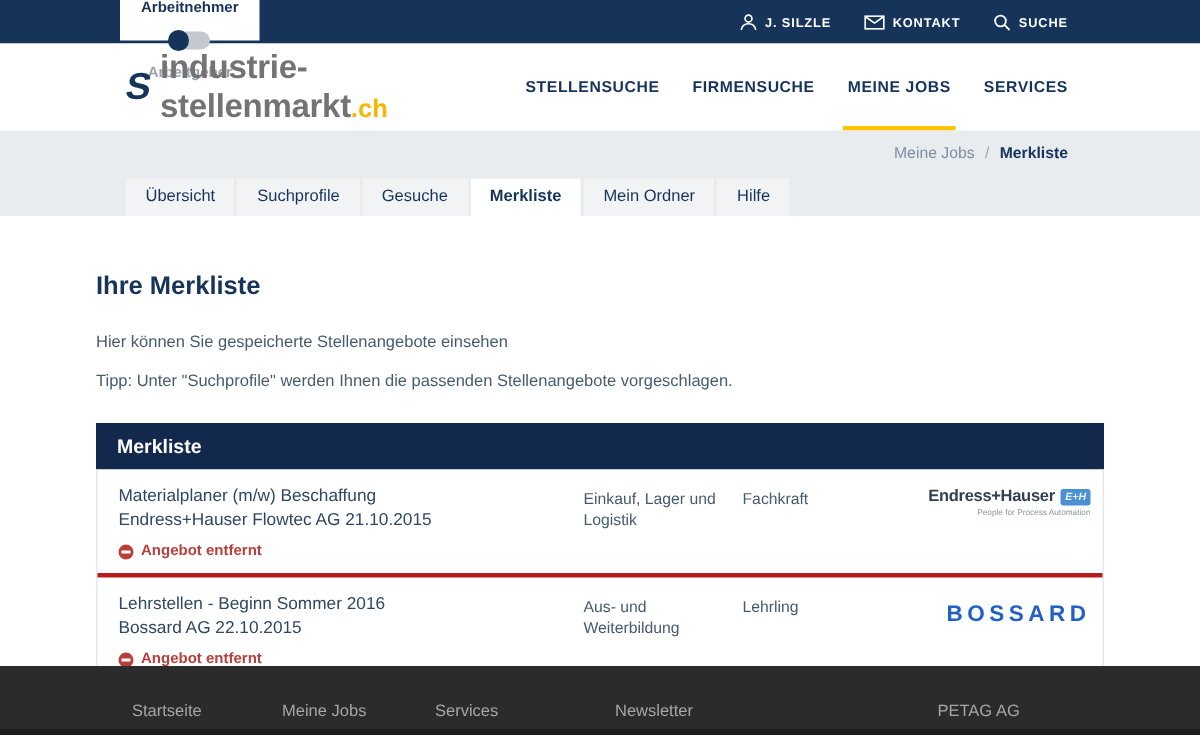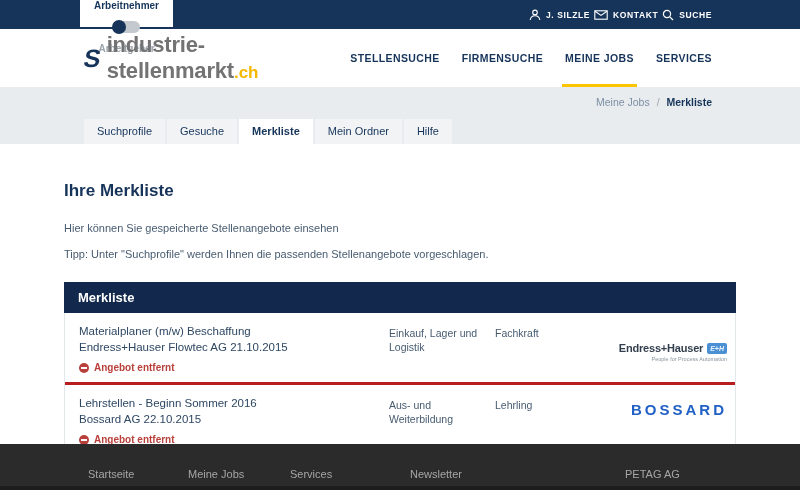--- a/index.html
+++ b/index.html
@@ -6,21 +6,21 @@
   html, body { width: 800px; height: 500px; overflow: hidden; }
   body { font-family: "Liberation Sans", sans-serif; background: #ffffff; color: #16345a; }
 
   
   .topbar { height: 29px; background: #16345a; display: flex; align-items: flex-start; }
   .audience-box { margin-left: 80px; height: 27px; background: #ffffff; display: flex; align-items: center; padding: 0 14px; gap: 10px; flex-direction: column; }
   .audience-label { font-size: 10px; font-weight: bold; color: #16345a; cursor: pointer; }
   .audience-label.inactive { color: #9aa2ab; font-weight: bold; }
   .switch { width: 27px; height: 12px; background: #c3c9ce; border-radius: 7px; position: relative; cursor: pointer; flex: 0 0 auto; }
   .switch .knob { position: absolute; left: -1px; top: -1px; width: 14px; height: 14px; border-radius: 50%; background: #16345a; }
-  .topbar-right { margin-left: auto; margin-right: 88px; height: 29px; display: flex; align-items: center; gap: 4px; }
+  .topbar-right { margin-left: auto; margin-right: 88px; height: 29px; display: flex; align-items: center; gap: 22px; }
   .topbar-item { display: flex; align-items: center; gap: 5px; color: #ffffff; font-size: 8.5px; font-weight: bold; letter-spacing: .6px; cursor: pointer; text-decoration: none; }
   .topbar-item svg { display: block; }
 
   
   .header { height: 58px; background: #ffffff; display: flex; align-items: center; padding: 0 88px 0 84px; }
   .logo { display: flex; align-items: center; gap: 6px; cursor: pointer; }
   .logo-mark { font-size: 25px; font-weight: bold; color: #16345a; transform: skewX(-10deg); line-height: 1; }
   .logo-text { font-size: 22px; font-weight: bold; color: #737373; letter-spacing: -0.2px; margin-top: 39px; }
   .logo-tld { font-size: 17px; font-weight: bold; color: #f5b800; }
   .main-nav { margin-left: auto; display: flex; gap: 22px; height: 58px; }
@@ -50,21 +50,21 @@
   .job-row + .job-row { border-top: 3px solid #b91c1c; }
   .job-title { font-size: 11.5px; color: #2e4763; line-height: 16px; cursor: pointer; }
   .job-company { font-size: 11.5px; color: #2e4763; line-height: 16px; }
   .job-status { margin-top: 7px; display: flex; align-items: center; gap: 5px; color: #b9403a; font-size: 10px; font-weight: bold; }
   .status-icon { width: 10px; height: 10px; border-radius: 50%; background: #b9403a; position: relative; flex: 0 0 auto; }
   .status-icon::after { content: ""; position: absolute; left: 2px; top: 4px; width: 6px; height: 2px; background: #ffffff; }
   .job-category, .job-level { font-size: 10.5px; color: #475b70; padding-top: 3px; line-height: 14px; }
 
   .logo-cell { justify-self: end; }
   .eh-logo { text-align: right; padding-top: 2px; }
-  .eh-top { display: flex; align-items: center; gap: 4px; justify-content: flex-end; margin-top: 17px; }
+  .eh-top { display: flex; align-items: center; gap: 4px; justify-content: flex-end; }
   .eh-name { font-size: 11px; font-weight: bold; color: #333f4e; letter-spacing: -0.2px; }
   .eh-badge { background: #4a90d2; color: #eaf3fb; font-size: 7px; font-weight: bold; font-style: italic; padding: 2px 3px; border-radius: 2px; line-height: 1; }
   .eh-tagline { font-size: 5.5px; color: #8a949c; margin-top: 2px; }
   .bossard-logo { font-size: 15px; font-weight: bold; color: #2160c4; letter-spacing: 3px; padding-top: 6px; }
 
   
   .footer { height: 46px; background: #2b2b2b; position: relative; display: flex; align-items: flex-end; padding: 0 0 10px 88px; }
   .footer::after { content: ""; position: absolute; left: 0; right: 0; bottom: 0; height: 4px; background: #1d1d1d; }
   .footer-col { font-size: 11px; color: #a6a6a6; cursor: pointer; }
   .footer-col.c0 { width: 100px; }
@@ -129,20 +129,21 @@
   </nav>
 </div>
 
 <div class="subheader">
   <div class="breadcrumb">
     <span class="parent">Meine Jobs</span>
     <span class="sep">/</span>
     <span class="current">Merkliste</span>
   </div>
   <div class="tabs">
+    <span class="tab">Übersicht</span>
     <span class="tab">Suchprofile</span>
     <span class="tab">Gesuche</span>
     <span class="tab active">Merkliste</span>
     <span class="tab">Mein Ordner</span>
     <span class="tab">Hilfe</span>
   </div>
 </div>
 
 <main class="content">
   <h1 class="page-title">Ihre Merkliste</h1>

